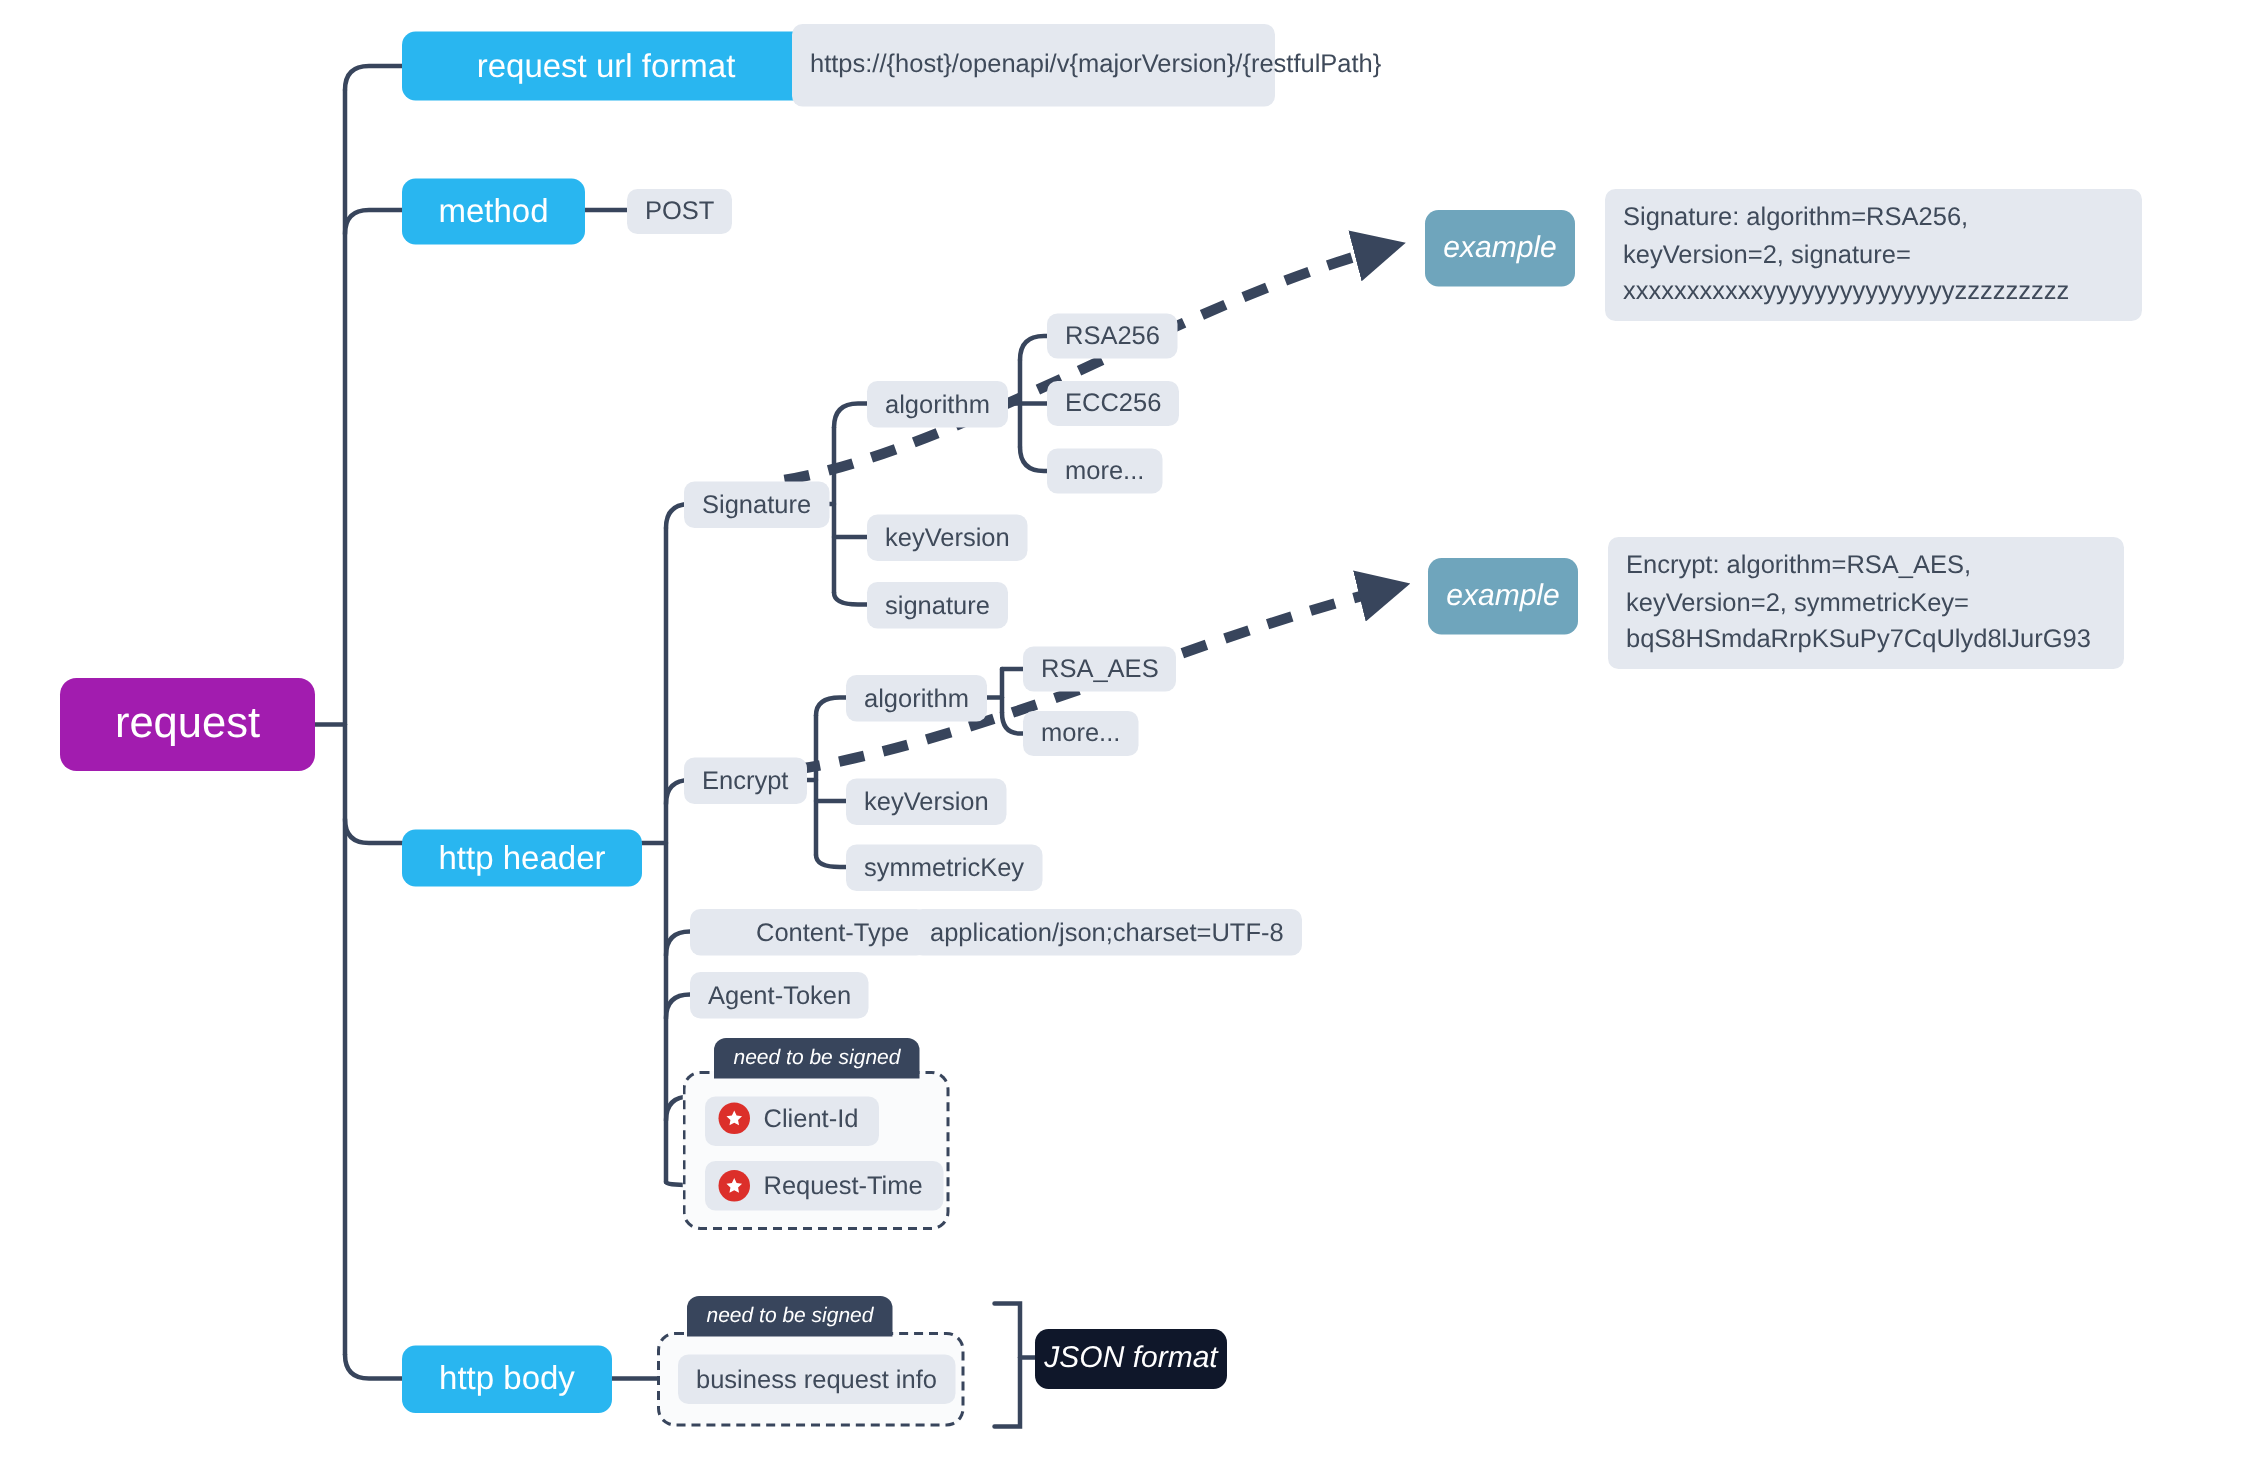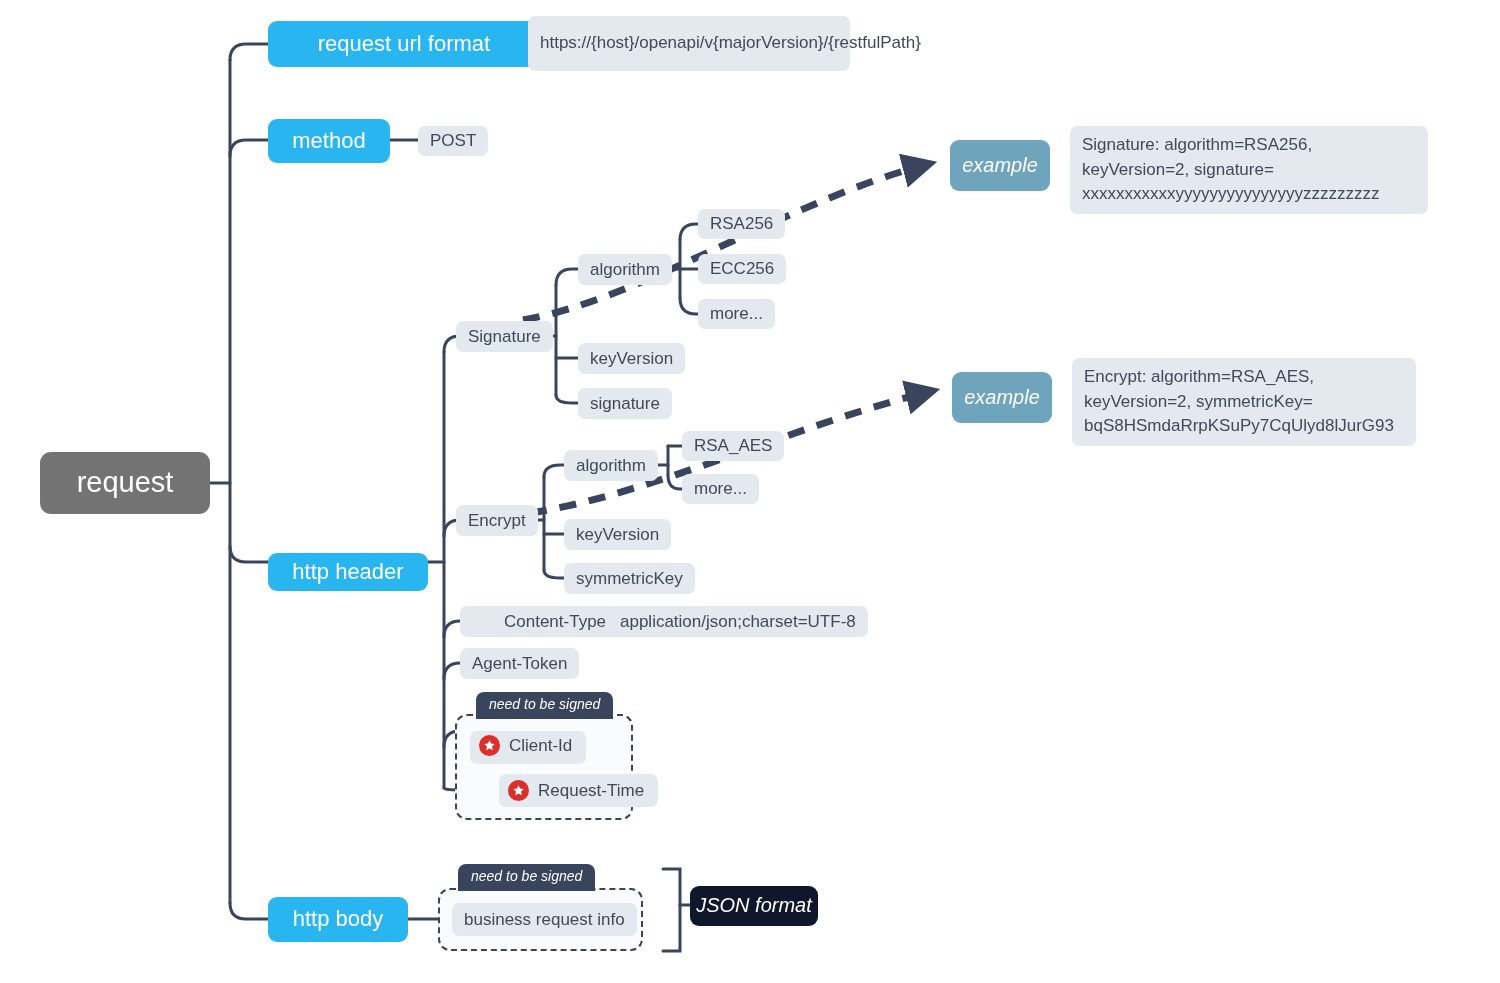--- a/index.html
+++ b/index.html
@@ -25,21 +25,21 @@
   .node {
     position: absolute;
     display: flex;
     align-items: center;
     white-space: pre;
     line-height: 1.28;
   }
 
   
   .n-root {
-    background: #737373;
+    background: #a21caf;
     color: #ffffff;
     border-radius: 11px;
     font-size: 29px;
     padding: 16px 26px;
     justify-content: center;
   }
   
   .n-l1 {
     background: #29B6F0;
     color: #ffffff;
@@ -272,21 +272,21 @@
     <span>need to be signed</span>
   </div>
   <div class="node n-pill" style="left:470px; top:731px; height:33px; padding:2px 14px 6px 9px;">
     <span class="star-ic">
       <svg width="13" height="13" viewBox="0 0 24 24">
         <path fill="#ffffff" d="M12 2.4l2.9 6.1 6.7.9-4.9 4.6 1.2 6.6L12 17.5 6.1 20.6l1.2-6.6L2.4 9.4l6.7-.9z"></path>
       </svg>
     </span>
     <span>Client-Id</span>
   </div>
-  <div class="node n-pill" style="left:470px; top:774px; height:33px; padding:6px 14px 6px 9px;margin-left:29px;">
+  <div class="node n-pill" style="left:470px; top:774px; height:33px; padding:6px 14px 6px 9px;">
     <span class="star-ic">
       <svg width="13" height="13" viewBox="0 0 24 24">
         <path fill="#ffffff" d="M12 2.4l2.9 6.1 6.7.9-4.9 4.6 1.2 6.6L12 17.5 6.1 20.6l1.2-6.6L2.4 9.4l6.7-.9z"></path>
       </svg>
     </span>
     <span>Request-Time</span>
   </div>
 
   <div class="node n-l1" style="left:268px; top:897px; width:140px; height:45px;">
     <span>http body</span>

